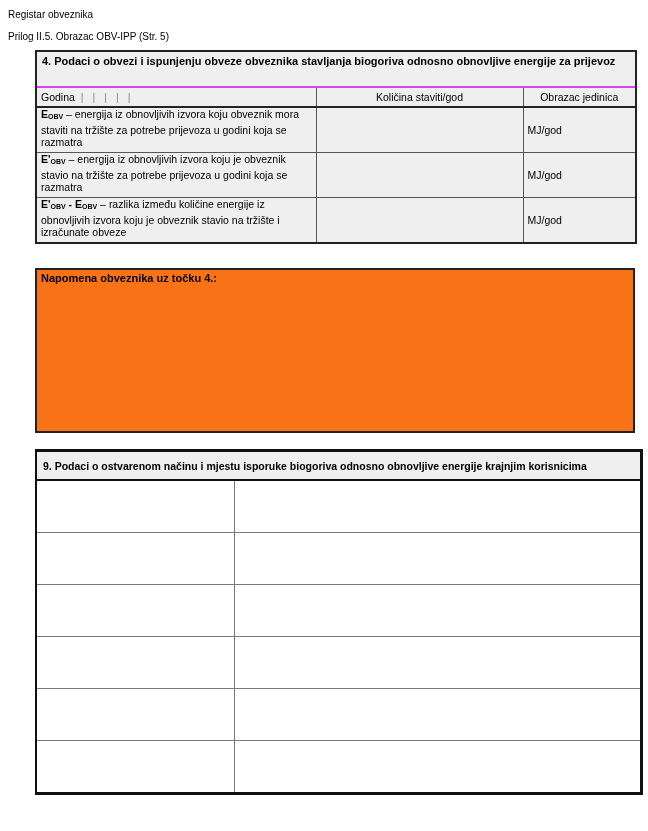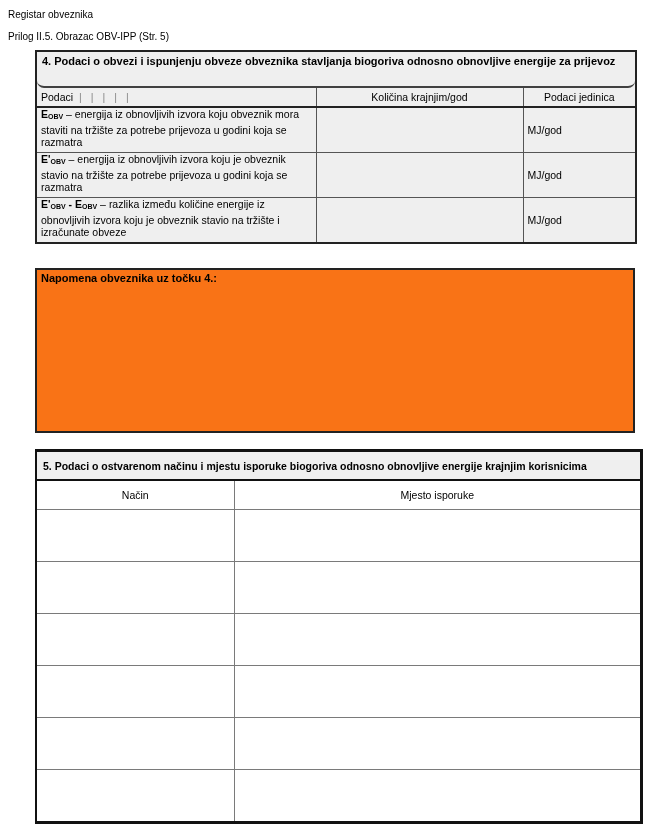--- a/index.html
+++ b/index.html
@@ -6,21 +6,21 @@
   body { width: 648px; height: 831px; position: relative; overflow: hidden;
          font-family: "Liberation Sans", sans-serif; color: #000; }
   .hdr { position: absolute; left: 8px; font-size: 10px; line-height: 12px; }
   .hdr1 { top: 9px; }
   .hdr2 { top: 21px; margin-top: 10px; }
 
   
   .s4 { position: absolute; left: 35px; top: 50px; width: 598px; border: 2px solid #222;
         background: #efefef; box-sizing: content-box; }
   .s4-title { height: 36px; padding: 3px 5px 0 5px; font-size: 11px; font-weight: bold;
-              line-height: 13px; border-bottom: 2px solid #404040; box-sizing: border-box; border-radius: 7px; }
+              line-height: 13px; border-bottom: 2px solid #d946ef; box-sizing: border-box; }
   .s4-table { width: 100%; border-collapse: collapse; table-layout: fixed; font-size: 10.5px; }
   .s4-table td { border: 1px solid #555; padding: 0 4px; vertical-align: top; }
   .s4-table tr:first-child td { border-top: none; }
   .s4-table td:first-child { border-left: none; }
   .s4-table td:last-child { border-right: none; }
   .s4-table tr:last-child td { border-bottom: none; }
   .s4-head td { height: 18px; vertical-align: middle; border-bottom: 2px solid #222 !important; }
   .s4-head .c2, .s4-head .c3 { text-align: center; }
   .godina-ticks { color: #888; letter-spacing: 0; margin-left: 6px; }
   .godina-ticks span { margin-right: 9px; }
@@ -60,24 +60,24 @@
   <div class="s4-title">4. Podaci o obvezi i ispunjenju obveze obveznika stavljanja biogoriva odnosno obnovljive energije za prijevoz</div>
   <table class="s4-table">
     <colgroup>
         <col style="width:279px">
         <col style="width:207px">
         <col style="width:112px">
       </colgroup>
     <tbody>
         <tr class="s4-head">
       <td>
-        <span>Podaci</span><span class="godina-ticks"><span>|</span><span>|</span><span>|</span><span>|</span><span>|</span></span>
+        <span>Godina</span><span class="godina-ticks"><span>|</span><span>|</span><span>|</span><span>|</span><span>|</span></span>
       </td>
-      <td class="c2">Količina krajnjim/god</td>
-      <td class="c3">Podaci jedinica</td>
+      <td class="c2">Količina staviti/god</td>
+      <td class="c3">Obrazac jedinica</td>
     </tr>
     <tr class="s4-row">
       <td><span class="sym">E</span><span class="sub">OBV</span><span> – energija iz obnovljivih izvora koju obveznik mora staviti na tržište za potrebe prijevoza u godini koja se razmatra</span></td>
       <td></td>
       <td class="unit">MJ/god</td>
     </tr>
     <tr class="s4-row">
       <td><span class="sym">E'</span><span class="sub">OBV</span><span> – energija iz obnovljivih izvora koju je obveznik stavio na tržište za potrebe prijevoza u godini koja se razmatra</span></td>
       <td></td>
       <td class="unit">MJ/god</td>
@@ -89,31 +89,27 @@
     </tr>
   </tbody>
     </table>
 </div>
 
 <div class="note">
   <div class="note-label">Napomena obveznika uz točku 4.:</div>
 </div>
 
 <div class="s5">
-  <div class="s5-title">5. Podaci o ostvarenom načinu i mjestu isporuke biogoriva odnosno obnovljive energije krajnjim korisnicima</div>
+  <div class="s5-title">9. Podaci o ostvarenom načinu i mjestu isporuke biogoriva odnosno obnovljive energije krajnjim korisnicima</div>
   <table class="s5-table">
     <colgroup>
         <col class="c-nacin">
         <col>
       </colgroup>
     <tbody>
-        <tr class="s5-head">
-      <td>Način</td>
-      <td>Mjesto isporuke</td>
-    </tr>
     <tr class="s5-row">
       <td></td>
       <td></td>
     </tr>
     <tr class="s5-row dark">
       <td></td>
       <td></td>
     </tr>
     <tr class="s5-row">
       <td></td>

